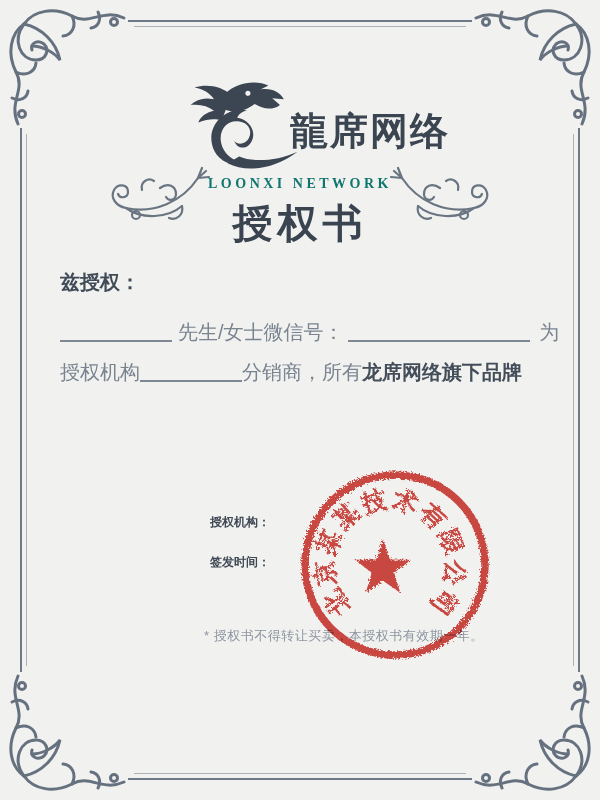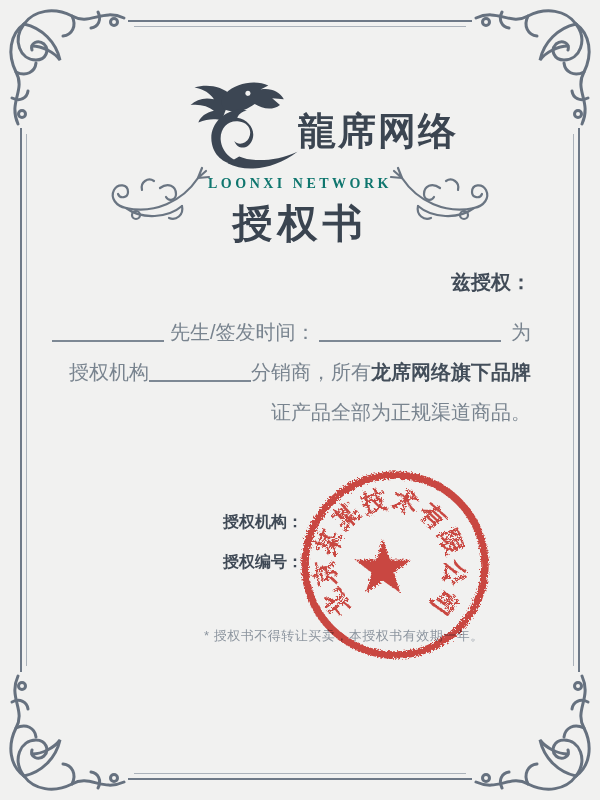--- a/index.html
+++ b/index.html
@@ -19,45 +19,45 @@
   .fl-right-light{left:573px;top:134px;width:1px;height:532px;}
 
   .corner{position:absolute;width:130px;height:130px;}
   .corner svg{width:100%;height:100%;overflow:visible;}
   .corner.tl{left:2px;top:2px;}
   .corner.tr{right:2px;top:2px;transform:scaleX(-1);}
   .corner.bl{left:2px;bottom:2px;transform:scaleY(-1);}
   .corner.br{right:2px;bottom:2px;transform:scale(-1,-1);}
 
   .dragon{position:absolute;left:184px;top:72px;width:122px;height:102px;}
-  .brand-cjk{position:absolute;left:298px;top:106px;font-size:38px;font-weight:800;
+  .brand-cjk{position:absolute;left:290px;top:106px;font-size:38px;font-weight:800;
              color:#3b4551;letter-spacing:2px;}
   .brand-en{position:absolute;left:0;top:176px;width:100%;text-align:center;
             font-family:"Liberation Serif","DejaVu Serif",serif;font-size:14px;
             font-weight:700;letter-spacing:3.5px;color:#0f766e;}
   .flourish{position:absolute;width:102px;height:68px;}
   .flourish svg{width:100%;height:100%;overflow:visible;}
   .flourish.left{left:106px;top:168px;}
   .flourish.right{left:392px;top:168px;transform:scaleX(-1);}
   .cert-title{position:absolute;left:0;top:196px;width:100%;text-align:center;
               font-size:40px;font-weight:800;color:#3a4450;letter-spacing:5px;}
 
-  .body-block{position:absolute;left:49px;top:268px;width:482px;color:#79848f;
-              font-size:20px;text-align:right;}
+  .body-block{position:absolute;left:60px;top:268px;width:482px;color:#79848f;
+              font-size:20px;}
   .intro{font-weight:700;color:#414b57;height:44px;line-height:28px;}
   .bline{height:40px;line-height:40px;white-space:nowrap;}
   .bold{font-weight:700;color:#434e5a;margin-top:11px;}
   .blank{display:inline-block;border-bottom:2px solid #7d8894;height:20px;
          vertical-align:-3px;}
   .blank.b1{width:112px;margin-right:6px;}
   .blank.b2{width:182px;margin:0 4px;}
   .blank.b3{width:102px;}
 
-  .fields{position:absolute;left:210px;top:502px;font-size:16px;font-weight:700;
-          color:#3f4955;margin-left:13px;}
+  .fields{position:absolute;left:210px;top:502px;font-size:12px;font-weight:700;
+          color:#3f4955;}
   .fields .frow{height:40px;line-height:40px;}
 
   .footnote{position:absolute;left:204px;top:627px;font-size:13px;color:#8c959f;
             letter-spacing:.5px;}
 
   .stamp{position:absolute;left:292px;top:462px;width:206px;height:206px;
          mix-blend-mode:multiply;opacity:.92;}
   .hidden-defs{position:absolute;width:0;height:0;overflow:hidden;}
 </style>
 </head>
@@ -129,31 +129,30 @@
       </svg></div>
   <div class="flourish right"><svg viewBox="0 0 102 68">
         <use href="#sfl"></use>
       </svg></div>
 
   <div class="cert-title">授权书</div>
 
   <div class="body-block">
     <div class="intro">兹授权：</div>
     <div class="bline">
-      <span class="blank b1"></span><span>先生/签发时间：</span><span class="blank b2"></span> <span>为</span>
+      <span class="blank b1"></span><span>先生/女士微信号：</span><span class="blank b2"></span> <span>为</span>
     </div>
     <div class="bline">
       <span>授权机构</span><span class="blank b3"></span><span>分销商，所有</span><span class="bold">龙席网络旗下品牌</span>
     </div>
-    <div class="bline">证产品全部为正规渠道商品。</div>
   </div>
 
   <div class="fields">
     <div class="frow">授权机构：</div>
-    <div class="frow">授权编号：</div>
+    <div class="frow">签发时间：</div>
   </div>
 
   <div class="footnote">* 授权书不得转让买卖，本授权书有效期一年。</div>
 
   <svg class="stamp" viewBox="-103 -103 206 206">
     <defs>
       <filter id="rough" x="-20%" y="-20%" width="140%" height="140%">
         <feTurbulence type="fractalNoise" baseFrequency="0.55" numOctaves="2" result="n"></feTurbulence>
         <feDisplacementMap in="SourceGraphic" in2="n" scale="6"></feDisplacementMap>
       </filter>

